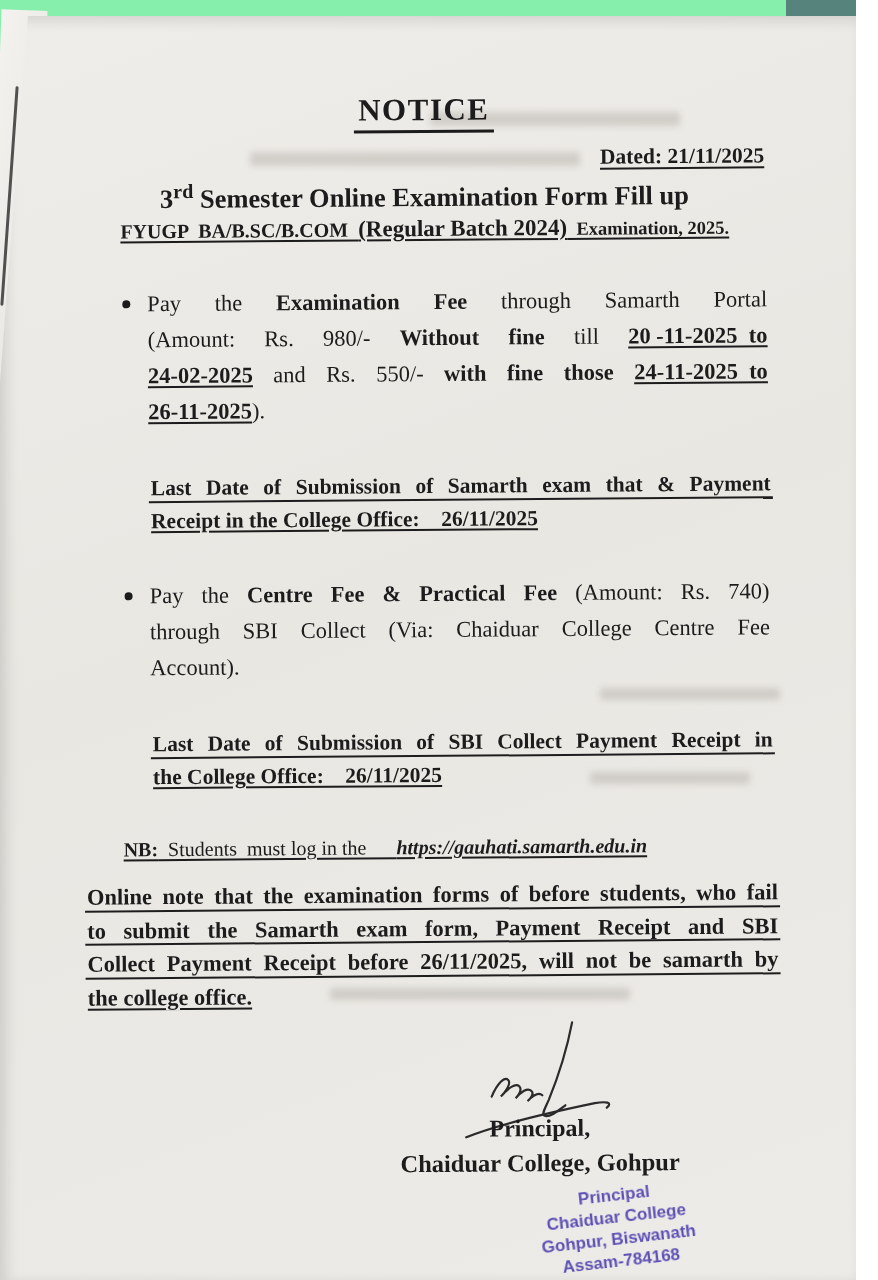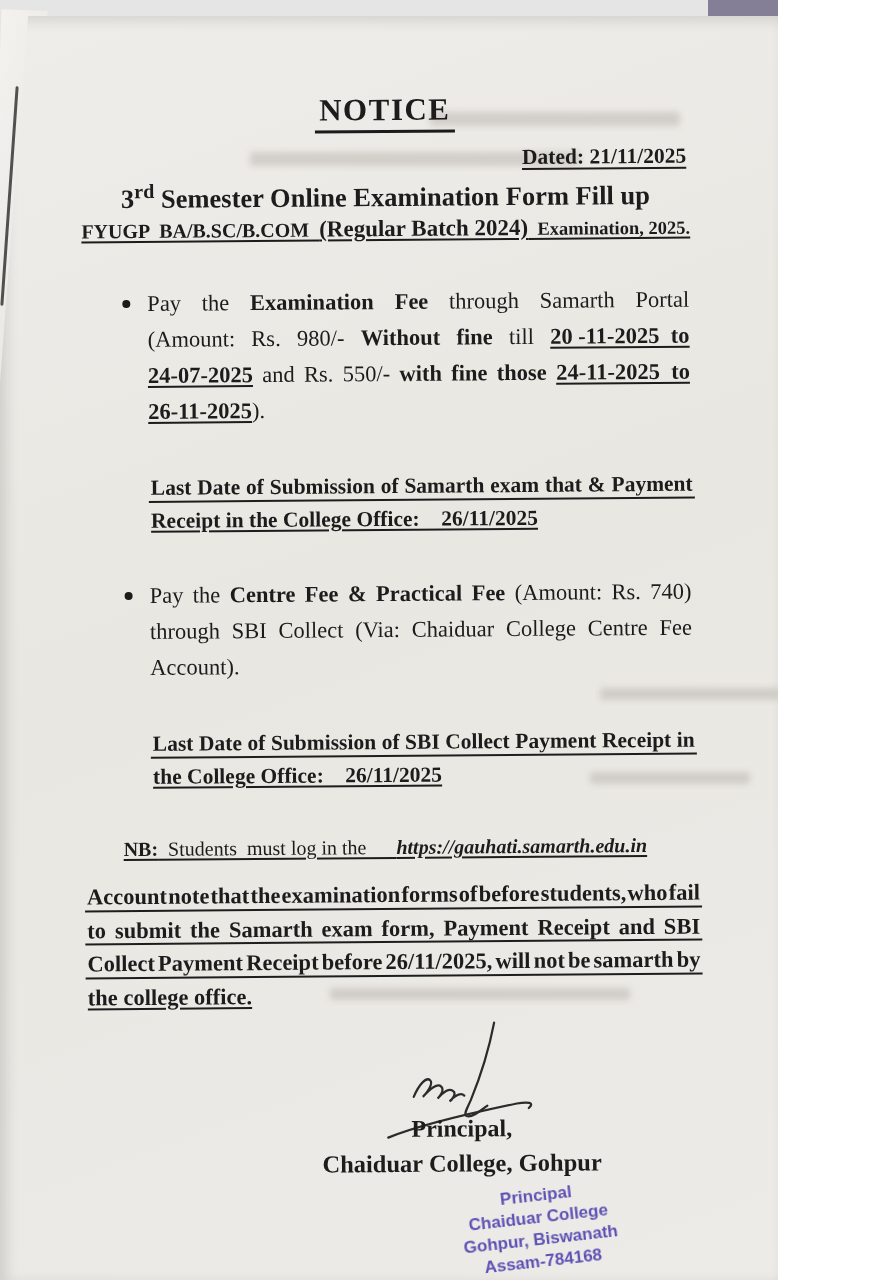--- a/index.html
+++ b/index.html
@@ -1,17 +1,17 @@
 <!DOCTYPE html>
 <html><head>
 <meta charset="utf-8">
 <style>
   html,body{margin:0;padding:0;}
-  .stage{position:relative;width:778px;height:1280px;overflow:hidden;
-         background:#e5e5e5;font-family:"Liberation Serif",serif;color:#1c1c1c;text-decoration:underline;}
+  .stage{position:relative;width:856px;height:1280px;overflow:hidden;
+         background:#86efac;font-family:"Liberation Serif",serif;color:#1c1c1c;text-decoration:underline;}
   .corner-shade{position:absolute;top:0;right:0;width:70px;height:16px;background:#25184a;opacity:.5;}
   .under-sheet{position:absolute;top:10px;left:-6px;width:46px;height:430px;
                background:linear-gradient(100deg,#f4f2ef,#e6e4e0);transform:rotate(2deg);}
   .edge-line{position:absolute;top:86px;left:8px;width:3px;height:220px;background:#1c1c1c;
              transform:rotate(4deg);opacity:.75;border-radius:2px;}
   .paper{position:absolute;top:16px;left:0;right:0;bottom:0;
          background:linear-gradient(160deg,#efede9 0%,#e9e7e2 45%,#edebe7 100%);
          clip-path:polygon(28px 0%,100% 0%,100% 100%,0% 100%,0% 29%);
          box-shadow:inset 6px 4px 14px rgba(0,0,0,.12);}
   .content{position:absolute;top:16px;left:0;right:0;transform:rotate(-0.45deg);}
@@ -103,21 +103,21 @@
           <div class="line justify">
             <span class="tok">(Amount:</span>
             <span class="tok">Rs.</span>
             <span class="tok">980/-</span>
             <span class="tok b">Without</span>
             <span class="tok b">fine</span>
             <span class="tok">till</span>
             <span class="tok b u">20 -11-2025  to</span>
           </div>
           <div class="line justify">
-            <span class="tok b u">24-07-2025</span>
+            <span class="tok b u">24-02-2025</span>
             <span class="tok">and</span>
             <span class="tok">Rs.</span>
             <span class="tok">550/-</span>
             <span class="tok b">with</span>
             <span class="tok b">fine</span>
             <span class="tok b">those</span>
             <span class="tok b u">24-11-2025  to</span>
           </div>
           <div class="line inline"><span class="tok b u">26-11-2025</span><span class="tok">).</span></div>
         </div>
@@ -175,21 +175,21 @@
             <span class="tok">Receipt</span>
             <span class="tok">in</span>
           </div>
           <div class="line inline"><span class="tok b u">the College Office:    26/11/2025</span></div>
         </div>
         <div class="block nb">
           <div class="line inline"><span class="tok b u">NB:</span><span class="tok u">  Students  must log in the      </span><span class="tok b i u">https://gauhati.samarth.edu.in</span></div>
         </div>
         <div class="block para">
           <div class="line justify ul">
-            <span class="tok">Account</span>
+            <span class="tok">Online</span>
             <span class="tok">note</span>
             <span class="tok">that</span>
             <span class="tok">the</span>
             <span class="tok">examination</span>
             <span class="tok">forms</span>
             <span class="tok">of</span>
             <span class="tok">before</span>
             <span class="tok">students,</span>
             <span class="tok">who</span>
             <span class="tok">fail</span>

